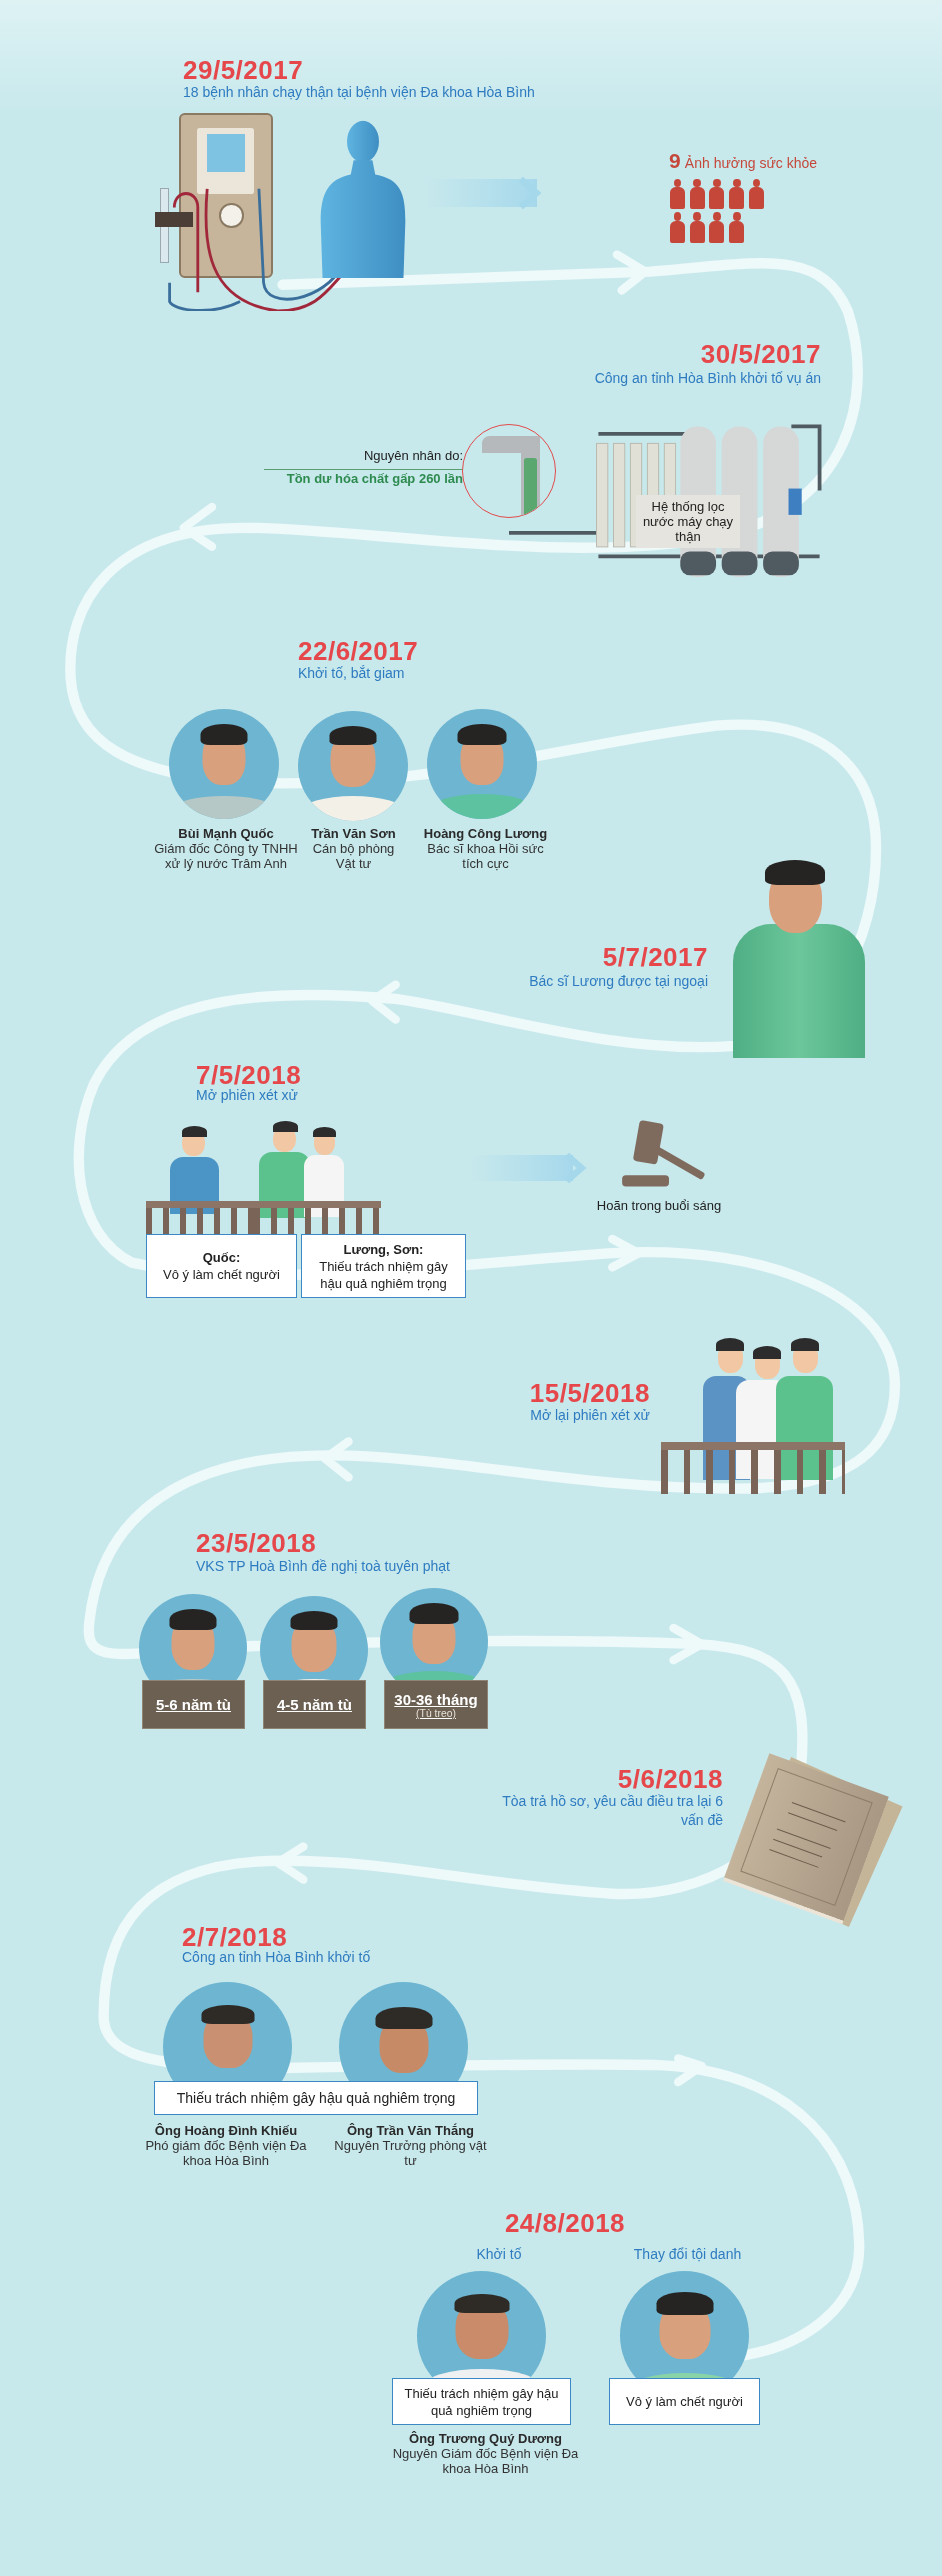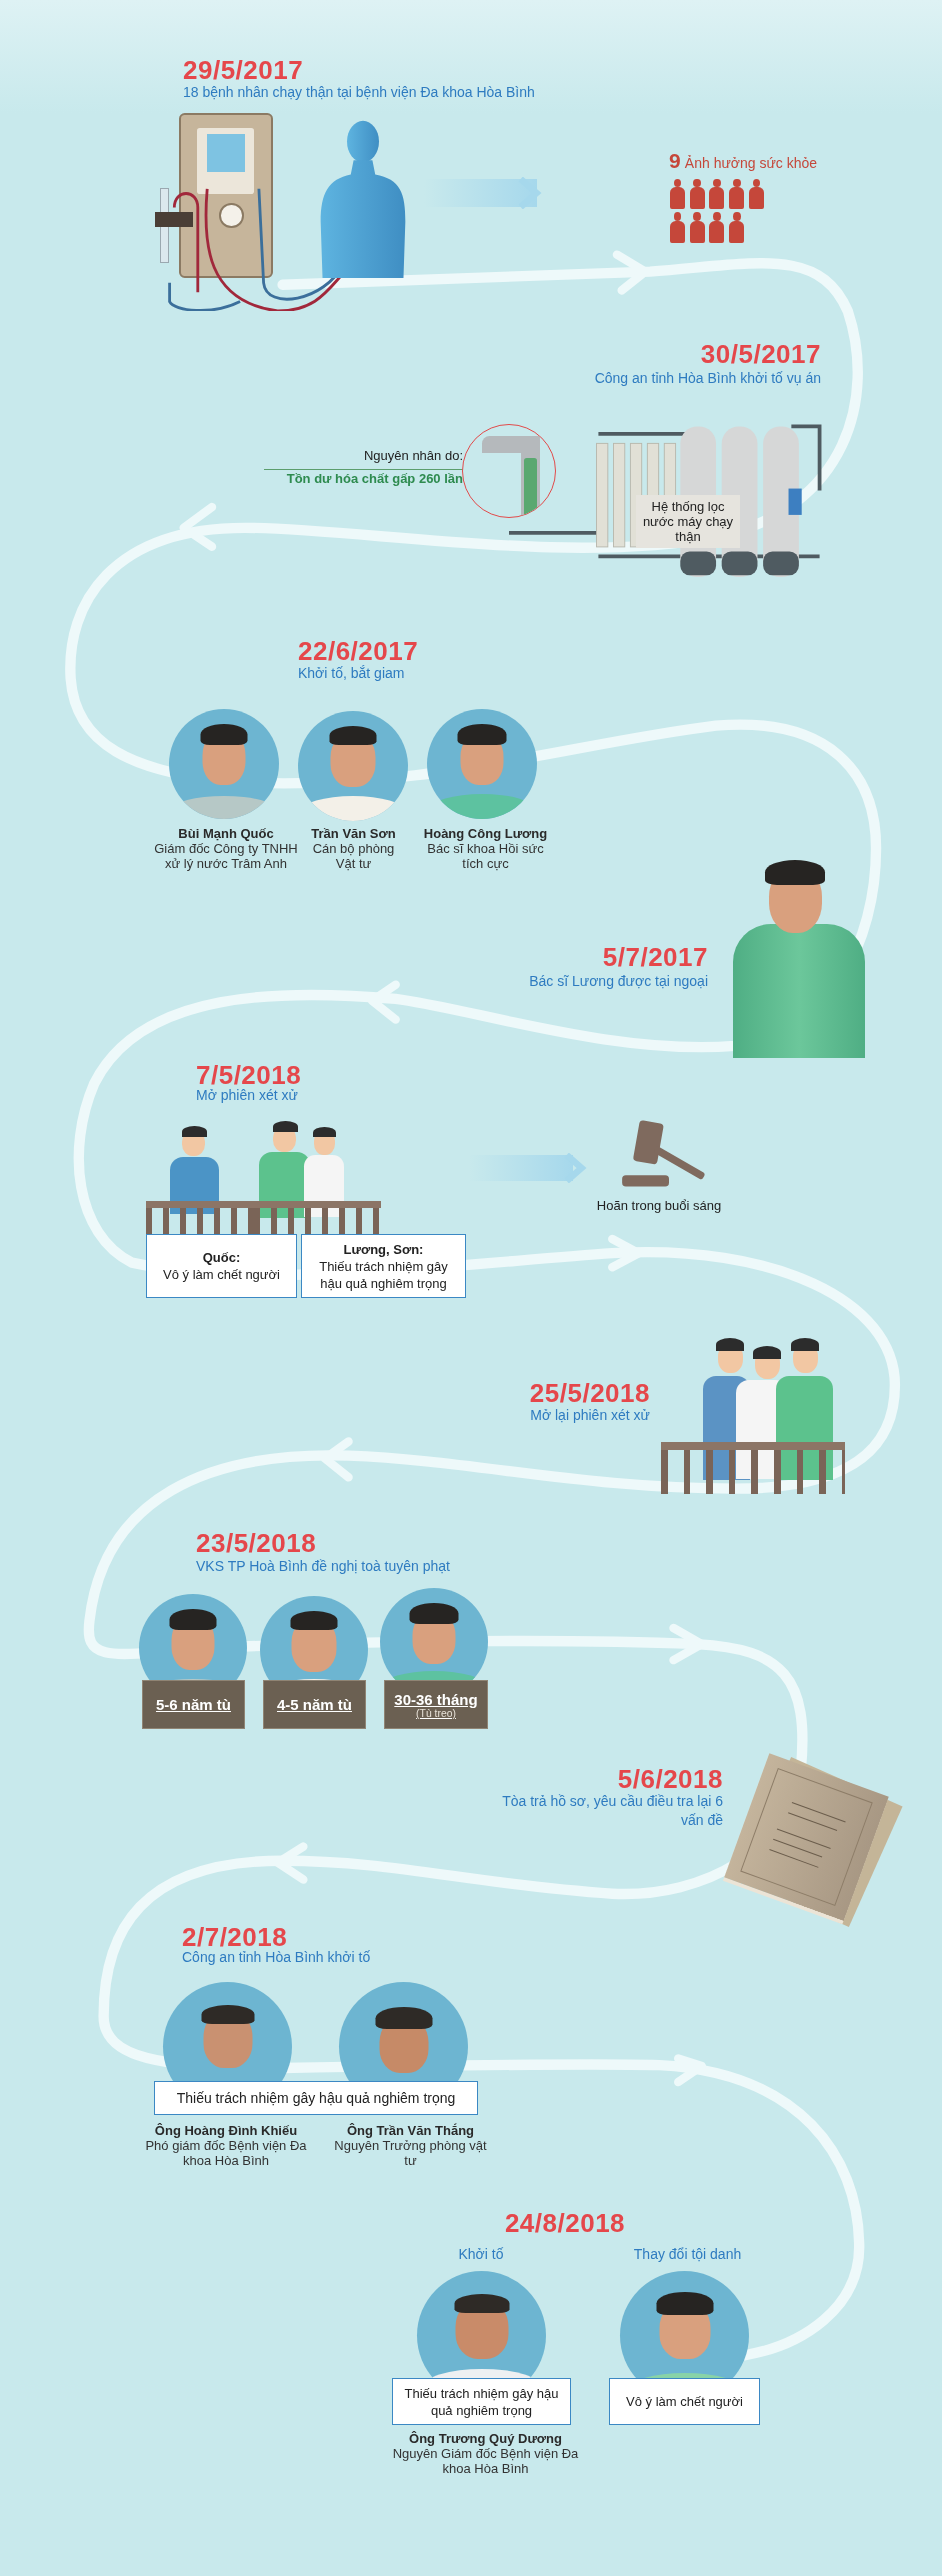--- a/index.html
+++ b/index.html
@@ -205,21 +205,21 @@
       <polyline points="4,2 20,16 4,30" fill="none" stroke="#a6d8ec" stroke-width="7"></polyline>
     </svg>
 
   <svg class="abs" style="left:617px; top:1117px;" width="104" height="75" viewBox="0 0 110 80">
     <rect x="20" y="5" width="26" height="44" rx="4" fill="#7f6a5e" transform="rotate(10 33 27)"></rect>
     <rect x="40" y="30" width="60" height="8" rx="3" fill="#7f6a5e" transform="rotate(30 40 34)"></rect>
     <rect x="5" y="62" width="50" height="12" rx="4" fill="#7f6a5e"></rect>
   </svg>
   <div class="abs center" style="left:579px; top:1198px; width:160px; font-size:13px; color:#222;">Hoãn trong buổi sáng</div>
 
-  <div class="abs date right" style="right:292px; top:1378px;">25/5/2018</div>
+  <div class="abs date right" style="right:292px; top:1378px;">15/5/2018</div>
   <div class="abs sub right" style="right:292px; top:1406px;">Mở lại phiên xét xử</div>
   <div class="abs" style="left:661px; top:1338px; width:188px; height:155px;">
     <div class="abs" style="left:57px; top:4.7px; width:24.5px; height:30px; background:#f2c7a3; border-radius:45%;"></div>
     <div class="abs" style="left:55px; top:0; width:28px; height:13px; background:#2c2c2c; border-radius:50% 50% 0 0;"></div>
     <div class="abs" style="left:42px; top:38px; width:47px; height:104px; background:#5b93c4; border-radius:13px 13px 0 0;"></div>
     <div class="abs" style="left:94px; top:11.3px; width:24.5px; height:30px; background:#f2c7a3; border-radius:45%;"></div>
     <div class="abs" style="left:92px; top:7.5px; width:28px; height:13px; background:#2c2c2c; border-radius:50% 50% 0 0;"></div>
     <div class="abs" style="left:75px; top:42px; width:52px; height:99px; background:#f5f5f5; border-radius:13px 13px 0 0;"></div>
     <div class="abs" style="left:132px; top:4.7px; width:24.5px; height:30px; background:#f2c7a3; border-radius:45%;"></div>
     <div class="abs" style="left:130px; top:0; width:28px; height:13px; background:#2c2c2c; border-radius:50% 50% 0 0;"></div>
@@ -289,21 +289,21 @@
   <div class="abs center" style="left:132px; top:2123px; width:188px;">
     <div class="name">Ông Hoàng Đình Khiếu</div>
     <div class="role" style="width:170px; margin:0 auto;">Phó giám đốc Bệnh viện Đa khoa Hòa Bình</div>
   </div>
   <div class="abs center" style="left:320px; top:2123px; width:165px;margin-left:8px;">
     <div class="name">Ông Trần Văn Thắng</div>
     <div class="role" style="width:155px; margin:0 auto;">Nguyên Trưởng phòng vật tư</div>
   </div>
 
   <div class="abs date center" style="left:471px; top:2208px; width:188px;">24/8/2018</div>
-  <div class="abs sub center" style="left:415px; top:2245px; width:132px;">Khởi tố</div>
+  <div class="abs sub center" style="left:433px; top:2245px; width:132px;">Khởi tố</div>
   <div class="abs sub center" style="left:612px; top:2245px; width:151px;">Thay đổi tội danh</div>
 
   <div class="portrait" style="left:417px; top:2271px; width:129px; height:129px;">
     <div class="body" style="bottom:-4.7px; width:118px; height:36px; background:#eef0f2;"></div>
     <div class="head" style="top:28px; width:53px; height:60px; background:#c98b69;"></div>
     <div class="hair" style="top:22.6px; width:55px; height:19px; background:#2e2a26;"></div>
   </div>
   <div class="portrait" style="left:620px; top:2271px; width:129px; height:129px;">
     <div class="body" style="bottom:-4.7px; width:113px; height:32px; background:#88d3a8;"></div>
     <div class="head" style="top:30px; width:51px; height:58px;"></div>

